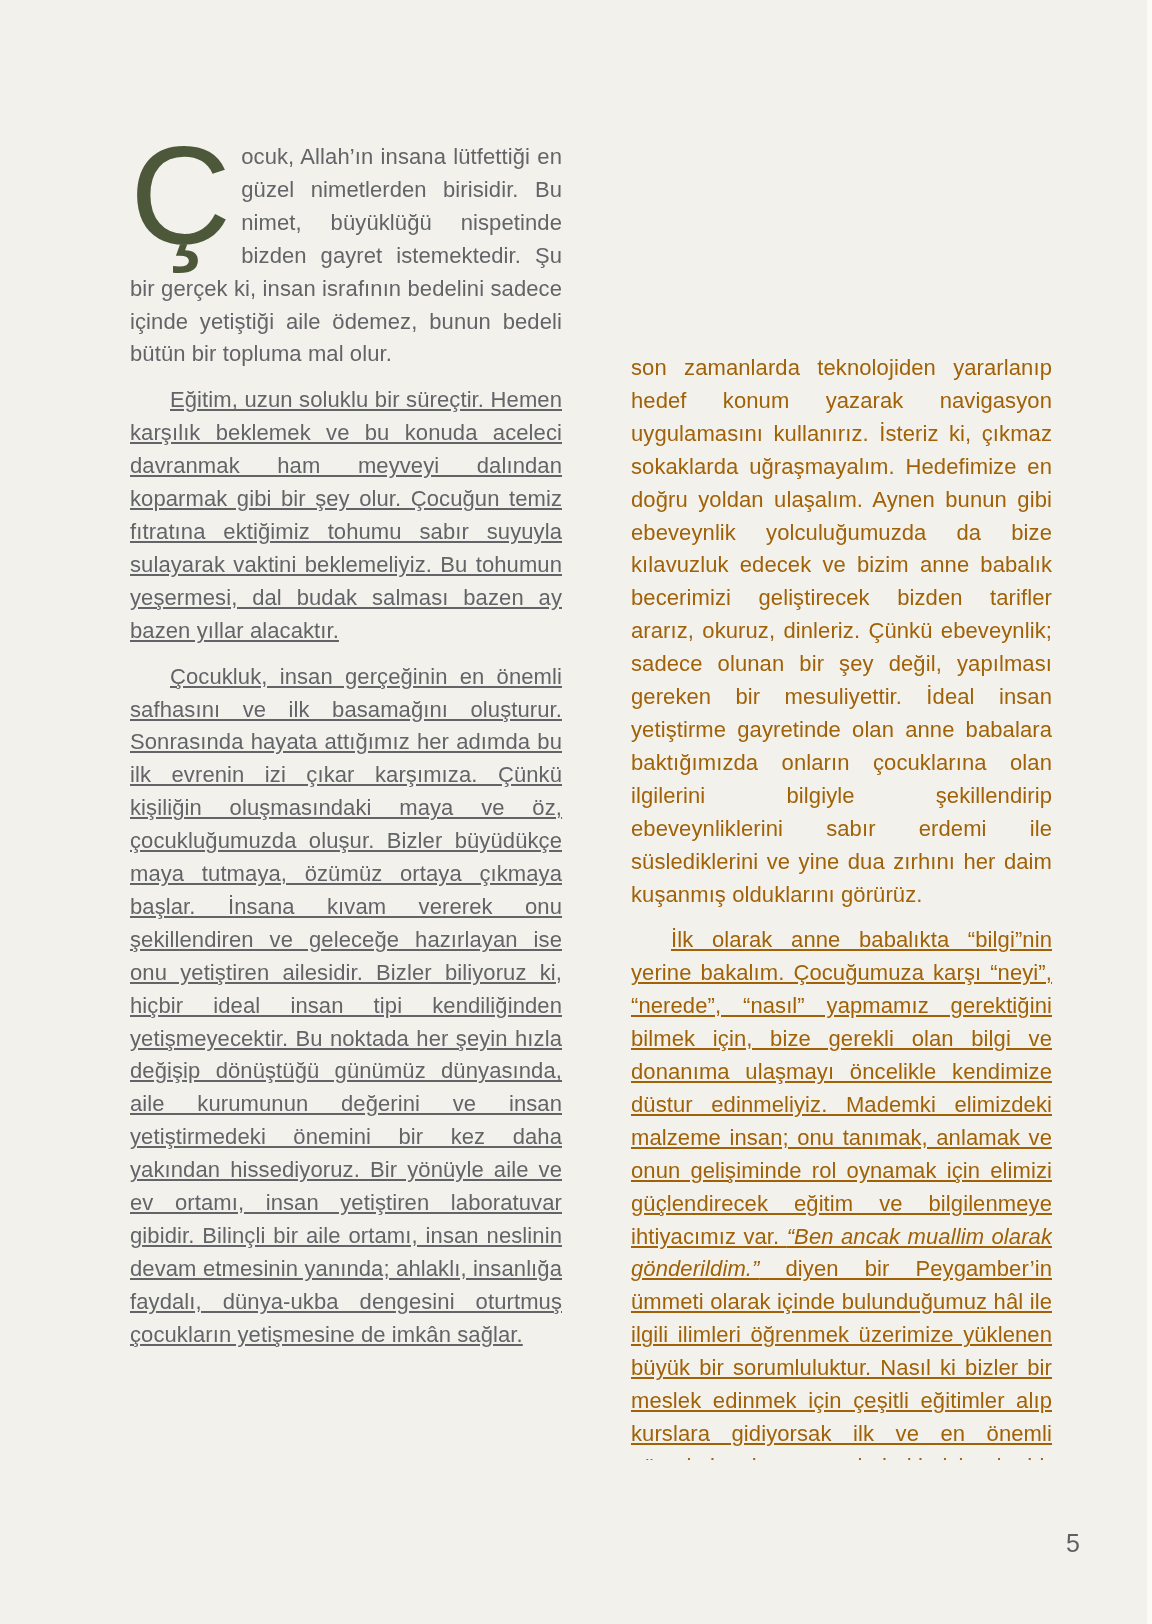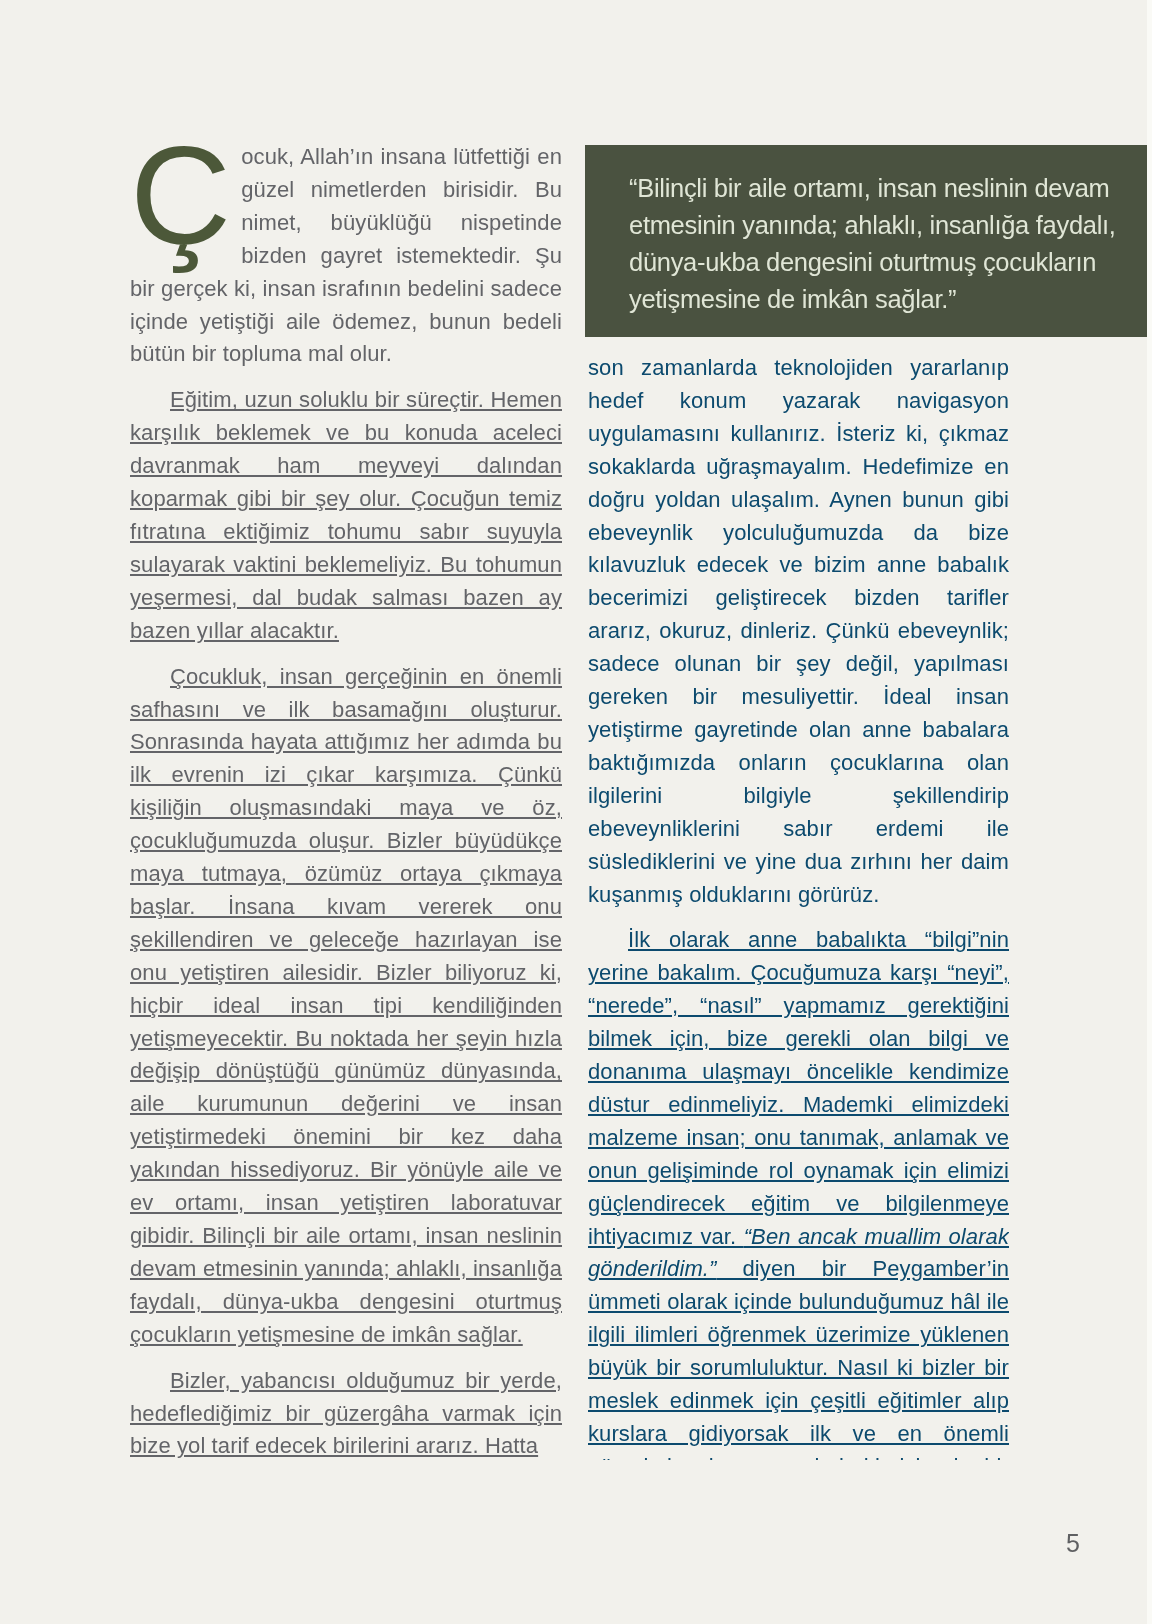--- a/index.html
+++ b/index.html
@@ -60,32 +60,28 @@
     left: 1066px; top: 1529px;
     font-size: 25px;
     color: #5f6062;
   }
 </style>
 </head>
 <body>
 
 <div class="page" style="background: rgb(242, 241, 236);">
 
-  <div class="quote-box" style="background: rgb(74, 82, 64);">
-    <div class="quote-text" style="color: rgb(224, 230, 214);">“Bilinçli bir aile ortamı, insan neslinin devam etmesinin yanında; ahlaklı, insanlığa faydalı, dünya-ukba dengesini oturtmuş çocukların yetişmesine de imkân sağlar.”</div>
-  </div>
 
   <div class="col col-left" style="color: rgb(99, 100, 104);">
       <p class="para"><span class="dropcap" style="color: rgb(76, 88, 57);">Ç</span><span>ocuk, Allah’ın insana lütfettiği en güzel nimetlerden birisidir. Bu nimet, büyüklüğü nispetinde bizden gayret istemektedir. Şu bir gerçek ki, insan israfının bedelini sadece içinde yetiştiği aile ödemez, bunun bedeli bütün bir topluma mal olur.</span></p>
       <p class="para"><span>Eğitim, uzun soluklu bir süreçtir. Hemen karşılık beklemek ve bu konuda aceleci davranmak ham meyveyi dalından koparmak gibi bir şey olur. Çocuğun temiz fıtratına ektiğimiz tohumu sabır suyuyla sulayarak vaktini beklemeliyiz. Bu tohumun yeşermesi, dal budak salması bazen ay bazen yıllar alacaktır.</span></p>
       <p class="para"><span>Çocukluk, insan gerçeğinin en önemli safhasını ve ilk basamağını oluşturur. Sonrasında hayata attığımız her adımda bu ilk evrenin izi çıkar karşımıza. Çünkü kişiliğin oluşmasındaki maya ve öz, çocukluğumuzda oluşur. Bizler büyüdükçe maya tutmaya, özümüz ortaya çıkmaya başlar. İnsana kıvam vererek onu şekillendiren ve geleceğe hazırlayan ise onu yetiştiren ailesidir. Bizler biliyoruz ki, hiçbir ideal insan tipi kendiliğinden yetişmeyecektir. Bu noktada her şeyin hızla değişip dönüştüğü günümüz dünyasında, aile kurumunun değerini ve insan yetiştirmedeki önemini bir kez daha yakından hissediyoruz. Bir yönüyle aile ve ev ortamı, insan yetiştiren laboratuvar gibidir. Bilinçli bir aile ortamı, insan neslinin devam etmesinin yanında; ahlaklı, insanlığa faydalı, dünya-ukba dengesini oturtmuş çocukların yetişmesine de imkân sağlar.</span></p>
-      <p class="para"><span>Bizler, yabancısı olduğumuz bir yerde, hedeflediğimiz bir güzergâha varmak için bize yol tarif edecek birilerini ararız. Hatta</span></p>
     </div>
 
-  <div class="col col-right" style="color: #0c4a6e;">
+  <div class="col col-right" style="color: #a16207; margin-left: 43px;">
       <p class="para"><span>son zamanlarda teknolojiden yararlanıp hedef konum yazarak navigasyon uygulamasını kullanırız. İsteriz ki, çıkmaz sokaklarda uğraşmayalım. Hedefimize en doğru yoldan ulaşalım. Aynen bunun gibi ebeveynlik yolculuğumuzda da bize kılavuzluk edecek ve bizim anne babalık becerimizi geliştirecek bizden tarifler ararız, okuruz, dinleriz. Çünkü ebeveynlik; sadece olunan bir şey değil, yapılması gereken bir mesuliyettir. İdeal insan yetiştirme gayretinde olan anne babalara baktığımızda onların çocuklarına olan ilgilerini bilgiyle şekillendirip ebeveynliklerini sabır erdemi ile süslediklerini ve yine dua zırhını her daim kuşanmış olduklarını görürüz.</span></p>
       <p class="para"><span>İlk olarak anne babalıkta “bilgi”nin yerine bakalım. Çocuğumuza karşı “neyi”, “nerede”, “nasıl” yapmamız gerektiğini bilmek için, bize gerekli olan bilgi ve donanıma ulaşmayı öncelikle kendimize düstur edinmeliyiz. Mademki elimizdeki malzeme insan; onu tanımak, anlamak ve onun gelişiminde rol oynamak için elimizi güçlendirecek eğitim ve bilgilenmeye ihtiyacımız var. </span><span class="italic">“Ben ancak muallim olarak gönderildim.”</span><span> diyen bir Peygamber’in ümmeti olarak içinde bulunduğumuz hâl ile ilgili ilimleri öğrenmek üzerimize yüklenen büyük bir sorumluluktur. Nasıl ki bizler bir meslek edinmek için çeşitli eğitimler alıp kurslara gidiyorsak ilk ve en önemli görevimiz olan anne babalık için de bir eğitim almamız gerekir. Çünkü çocuk, Allah’ın</span></p>
     </div>
 
   <div class="page-number">5</div>
 
   <div class="page-edge"></div>
 
 </div>
 

